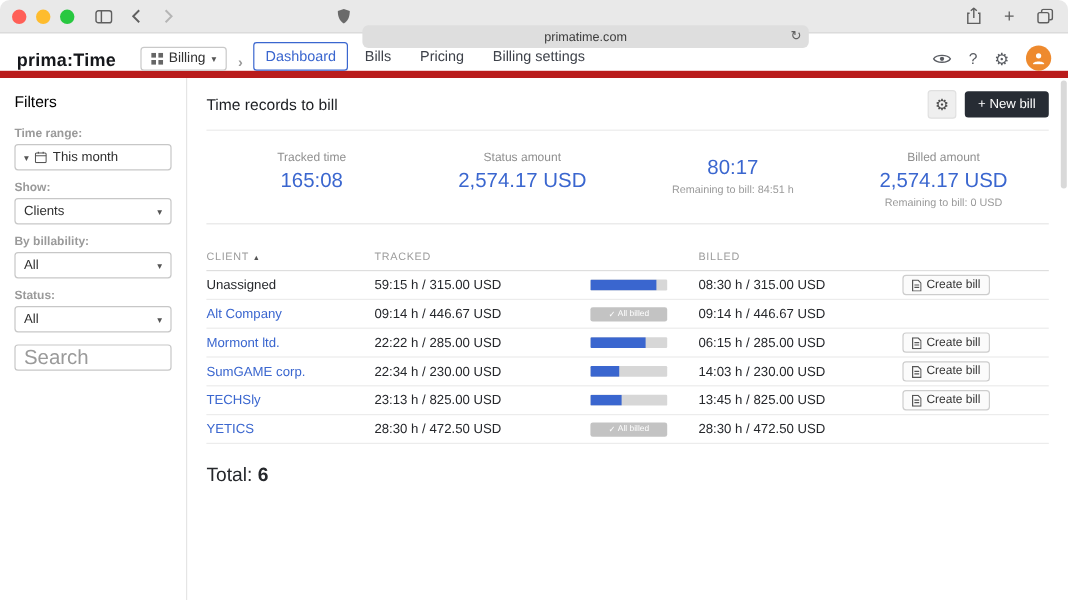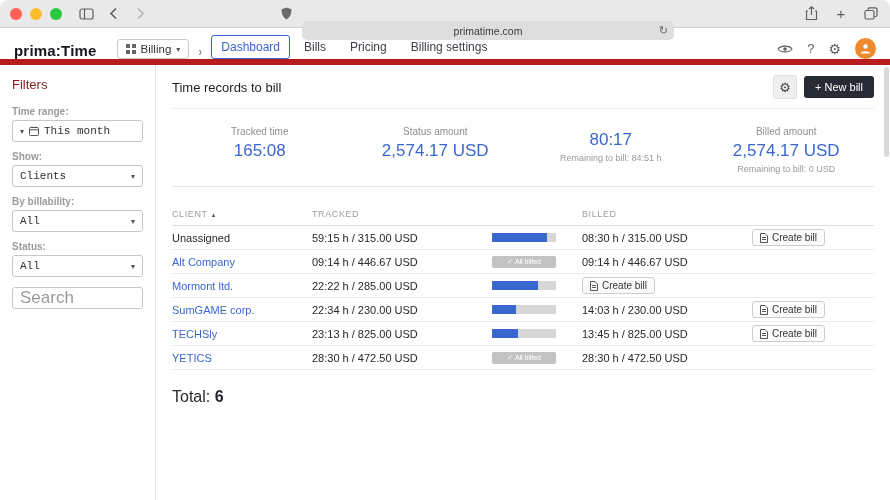--- a/index.html
+++ b/index.html
@@ -32,24 +32,24 @@
   .nav-item { font-size:12px; color:#3d4149; padding:4px 9px; border-radius:3px; border:1px solid transparent; cursor:pointer; }
   .nav-item.active { color:var(--accent); border-color:var(--accent); font-weight:400; }
   .appbar-right { margin-left:auto; display:flex; align-items:center; gap:14px; }
   .hdr-ic { color:#5a5d63; font-size:13px; display:flex; align-items:center; }
   .gear-glyph { font-size:14px; line-height:1; }
   .avatar { width:21px; height:21px; border-radius:50%; background:var(--avatar); display:flex; align-items:center; justify-content:center; }
 
   
   .content { flex:1; display:flex; min-height:0; position:relative; }
   .sidebar { width:156px; border-right:1px solid #e5e5e5; padding:12px 12px; flex:0 0 auto; }
-  .sb-title { font-size:13px; color:#7f1d1d; font-weight:400; margin-bottom:14px; }
+  .sb-title { font-size:13px; color:#000000; font-weight:400; margin-bottom:14px; }
   .f-label { font-size:10px; color:#9a9a9a; margin:9px 0 3px;font-weight:bold; }
   .sel { height:22px; border:1px solid #c7c7c7; border-radius:3px; background:#fff; display:flex; align-items:center; padding:0 7px; font-size:11px; color:#2f2f2f; gap:5px; }
-  .sel .grow { flex:1;font-family:Liberation Mono, monospace; }
+  .sel .grow { flex:1; }
   .sel .caret { font-size:8px; color:#555; }
   .search-in { width:100%; height:22px; border:1px solid #c7c7c7; border-radius:3px; font-size:17px; padding:0 7px; color:#2f2f2f; font-family:"Liberation Sans", sans-serif; margin-top:10px; }
   .search-in::placeholder { color:#9a9a9a; }
 
   .main { flex:1; padding:10px 16px 0 16px; min-width:0; }
   .title-row { display:flex; align-items:center; padding-bottom:9px; border-bottom:1px solid #ececec; }
   .page-title { font-size:13px; color:#1d1f23; }
   .title-actions { margin-left:auto; display:flex; gap:7px; align-items:center; }
   .sq-btn { width:24px; height:24px; background:#efefef; border:1px solid #e0e0e0; border-radius:3px; display:flex; align-items:center; justify-content:center; font-size:13px; color:#4a4a4a; }
   .newbill-btn { background:#272c34; color:#fff; font-size:11px; border:none; border-radius:3px; padding:5px 11px; font-family:"Liberation Sans", sans-serif; }
@@ -286,20 +286,21 @@
 
   <div class="trow">
     <div><span class="client-name link">Mormont ltd.</span></div>
     <div>22:22 h / 285.00 USD</div>
     <div>
       <div class="progress">
                   <div class="fill" style="width: 72%;"></div>
                 </div>
 
     </div>
+    <div>06:15 h / 285.00 USD</div>
     <div class="c-action">
       <button class="create-bill">
         <svg width="8" height="10" viewBox="0 0 8 10" fill="none" stroke="#555" stroke-width="1">
                     <path d="M0.5 0.5 H5 L7.5 3 V9.5 H0.5 Z"></path>
                     <line x1="2" y1="4.5" x2="6" y2="4.5"></line>
                     <line x1="2" y1="6.5" x2="6" y2="6.5"></line>
                   </svg>
         <span class="lbl">Create bill</span>
       </button>
     </div>

